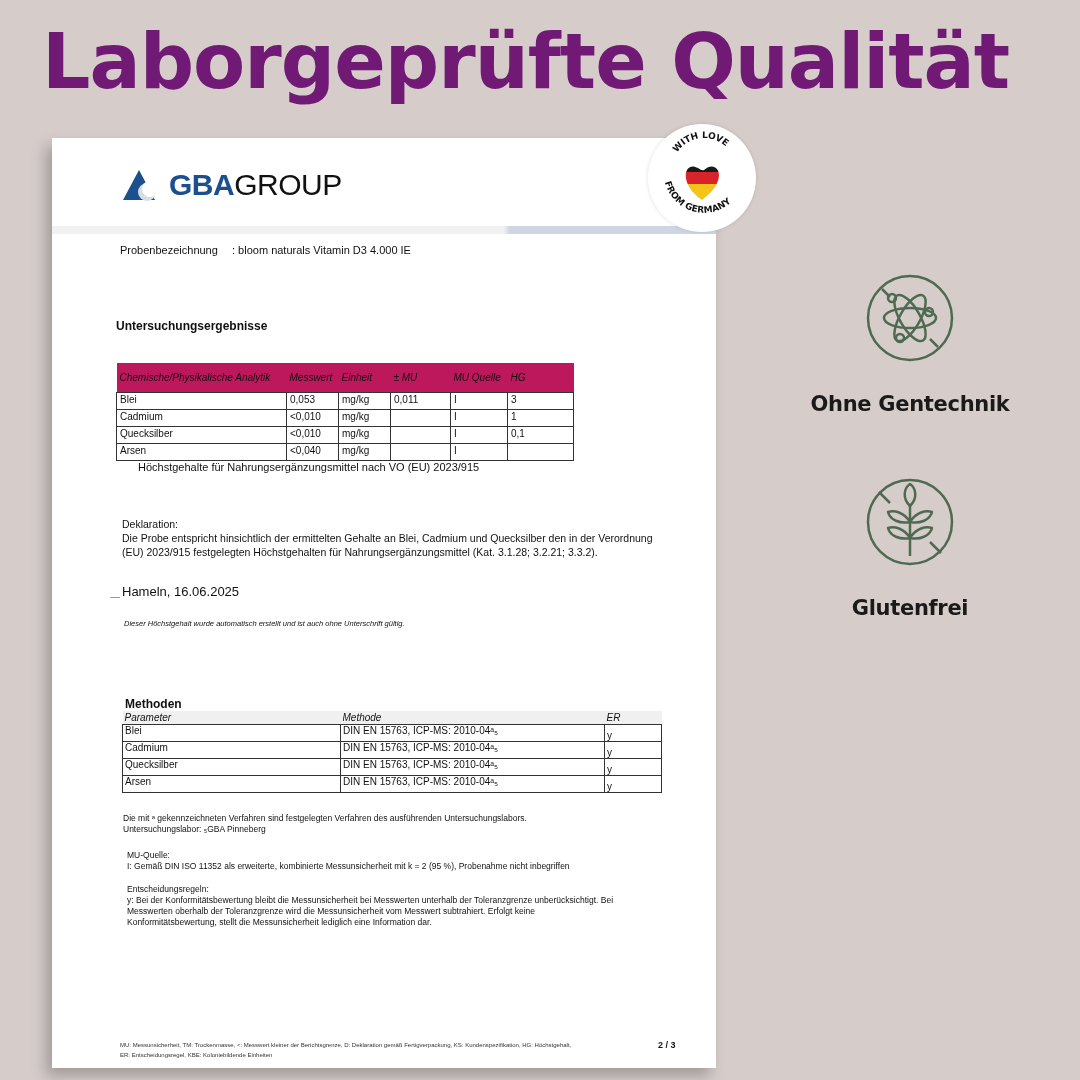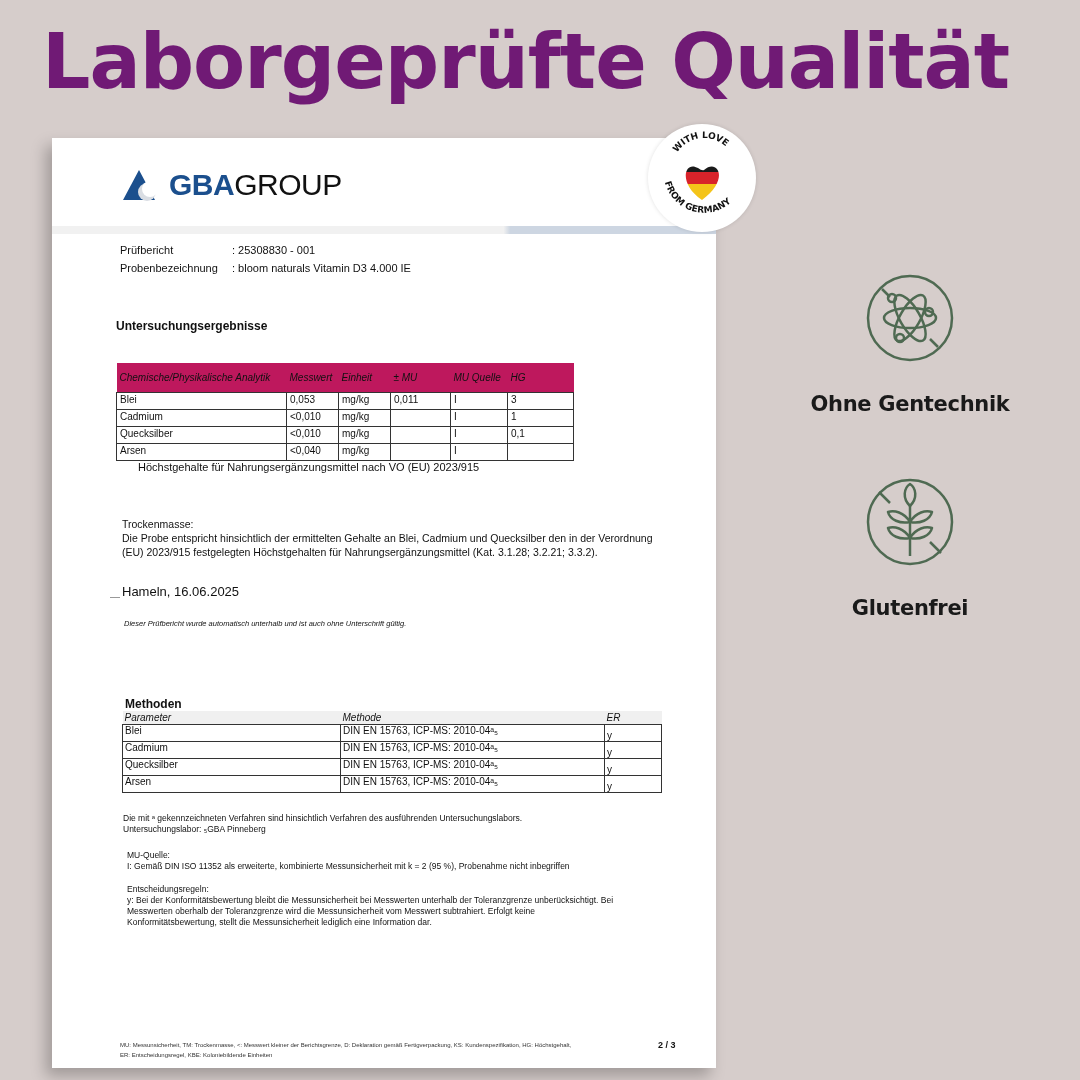--- a/index.html
+++ b/index.html
@@ -80,24 +80,20 @@
       </div>
       <div class="logo-text">
         <span class="b">GBA</span><span class="g">GROUP</span>
       </div>
     </div>
   </div>
   <div class="header-bar"></div>
 
   <div class="meta">
     <div class="meta-row">
-      <span class="meta-label">Prüfbericht</span>
-      <span>: 25308830 - 001</span>
-    </div>
-    <div class="meta-row">
       <span class="meta-label">Probenbezeichnung</span>
       <span>: bloom naturals Vitamin D3 4.000 IE</span>
     </div>
   </div>
 
   <div class="section-title" style="left:64px; top:181px;">Untersuchungsergebnisse</div>
 
   <table class="results">
     <thead>
       <tr>
@@ -143,27 +139,27 @@
         <td></td>
       </tr>
     </tbody>
   </table>
 
   <div class="dash"></div>
 
   <div class="note" style="left:66px; top:322px;padding-left:20px;">Höchstgehalte für Nahrungsergänzungsmittel nach VO (EU) 2023/915</div>
 
   <div class="note" style="left:70px; top:379px; font-size:10.5px;">
-    <div>Trockenmasse:</div>
+    <div>Deklaration:</div>
     <div>Die Probe entspricht hinsichtlich der ermittelten Gehalte an Blei, Cadmium und Quecksilber den in der Verordnung</div>
     <div>(EU) 2023/915 festgelegten Höchstgehalten für Nahrungsergänzungsmittel (Kat. 3.1.28; 3.2.21; 3.3.2).</div>
   </div>
 
   <div class="note" style="left:70px; top:447px; font-size:13px;">Hameln, 16.06.2025</div>
-  <div class="note" style="left:72px; top:479px; font-size:7.5px; font-style:italic;">Dieser Prüfbericht wurde automatisch unterhalb und ist auch ohne Unterschrift gültig.</div>
+  <div class="note" style="left:72px; top:479px; font-size:7.5px; font-style:italic;">Dieser Höchstgehalt wurde automatisch erstellt und ist auch ohne Unterschrift gültig.</div>
 
   <div class="section-title" style="left:73px; top:559px;">Methoden</div>
 
   <table class="methods">
     <thead>
       <tr>
         <th style="width:218px">Parameter</th>
         <th style="width:264px">Methode</th>
         <th>ER</th>
       </tr>
@@ -186,21 +182,21 @@
       </tr>
       <tr>
         <td>Arsen</td>
         <td>DIN EN 15763, ICP-MS: 2010-04ᵃ₅</td>
         <td style="vertical-align:bottom">y</td>
       </tr>
     </tbody>
   </table>
 
   <div class="footnotes" style="top:675px;">
-    <div>Die mit ᵃ gekennzeichneten Verfahren sind hinsichtlich Verfahren des ausführenden Untersuchungslabors.</div>
+    <div>Die mit ᵃ gekennzeichneten Verfahren sind festgelegten Verfahren des ausführenden Untersuchungslabors.</div>
     <div>Untersuchungslabor:  ₅GBA Pinneberg</div>
   </div>
 
   <div class="footnotes" style="top:712px; left:75px;">
     <div>MU-Quelle:</div>
     <div>I: Gemäß DIN ISO 11352 als erweiterte, kombinierte Messunsicherheit mit k = 2 (95 %), Probenahme nicht inbegriffen</div>
   </div>
 
   <div class="footnotes" style="top:746px; left:75px;">
     <div>Entscheidungsregeln:</div>

